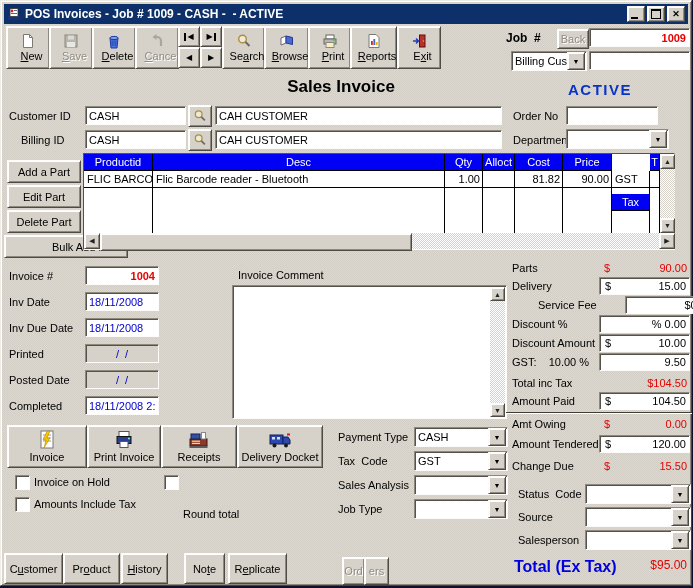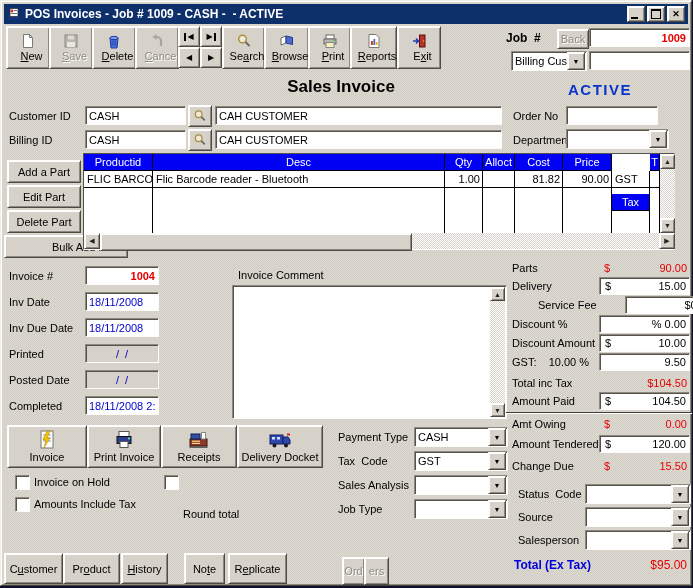--- a/index.html
+++ b/index.html
@@ -209,21 +209,21 @@
           <svg width="14" height="14" viewBox="0 0 16 16">
             <circle cx="6.5" cy="6" r="3.8" fill="#efe9d8" stroke="#a98f3e" stroke-width="1.4"></circle>
             <line x1="9.5" y1="9" x2="13.5" y2="13" stroke="#6b6b66" stroke-width="2"></line>
           </svg>
         </span>
   </div>
   <input class="field" style="left: 214px; top: 105px; width: 287px;" value="CAH CUSTOMER">
   <span class="label" style="left:512px;top:109px;">Order No</span>
   <input class="field" style="left: 565px; top: 105px; width: 92px;" value="">
 
-  <span class="label" style="left:8px;top:133px;">Billing ID</span>
+  <span class="label" style="left:20px;top:133px;">Billing ID</span>
   <input class="field" style="left: 84px; top: 129px; width: 101px;" value="CASH">
   <div class="lookup-btn raised" style="left:187px;top:128px;">
     <span>
           <svg width="14" height="14" viewBox="0 0 16 16">
             <circle cx="6.5" cy="6" r="3.8" fill="#efe9d8" stroke="#a98f3e" stroke-width="1.4"></circle>
             <line x1="9.5" y1="9" x2="13.5" y2="13" stroke="#6b6b66" stroke-width="2"></line>
           </svg>
         </span>
   </div>
   <input class="field" style="left: 214px; top: 129px; width: 287px;" value="CAH CUSTOMER">
@@ -490,17 +490,17 @@
   </div>
   <div class="tab raised" style="left:227px;width:57px;">
     <span><span>R</span><span class="k">e</span><span>plicate</span></span>
   </div>
   <div class="tab raised" style="left:341px;top:556px;width:21px;height:26px;">
         <span class="dis">Ord</span>
       </div>
   <div class="tab raised" style="left:363px;top:556px;width:23px;height:26px;">
         <span class="dis">ers</span>
       </div>
-  <span class="label" style="left:513px;top:557px;font-size:12px;font-weight:bold;color:#0000dd;">Total (Ex Tax)</span>
+  <span class="label" style="left:513px;top:557px;font-size:16px;font-weight:bold;color:#0000dd;">Total (Ex Tax)</span>
   <span class="label" style="left:606px;top:557px;width:80px;text-align:right;font-size:12px;color:#e60000;">$95.00</span>
 
 </div>
 </div>
 
 </body></html>

